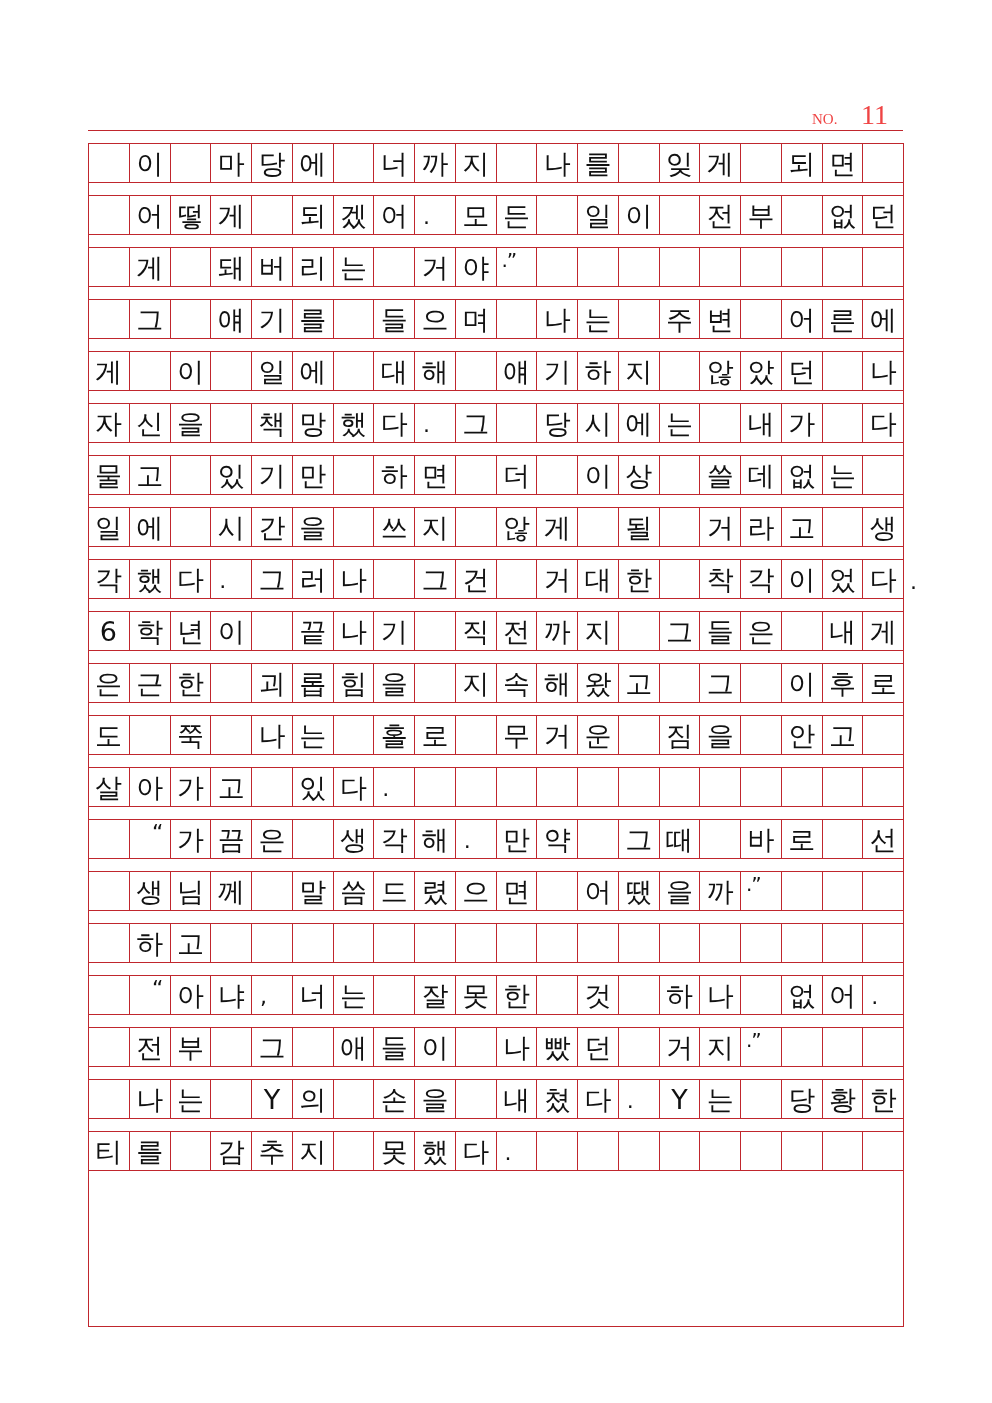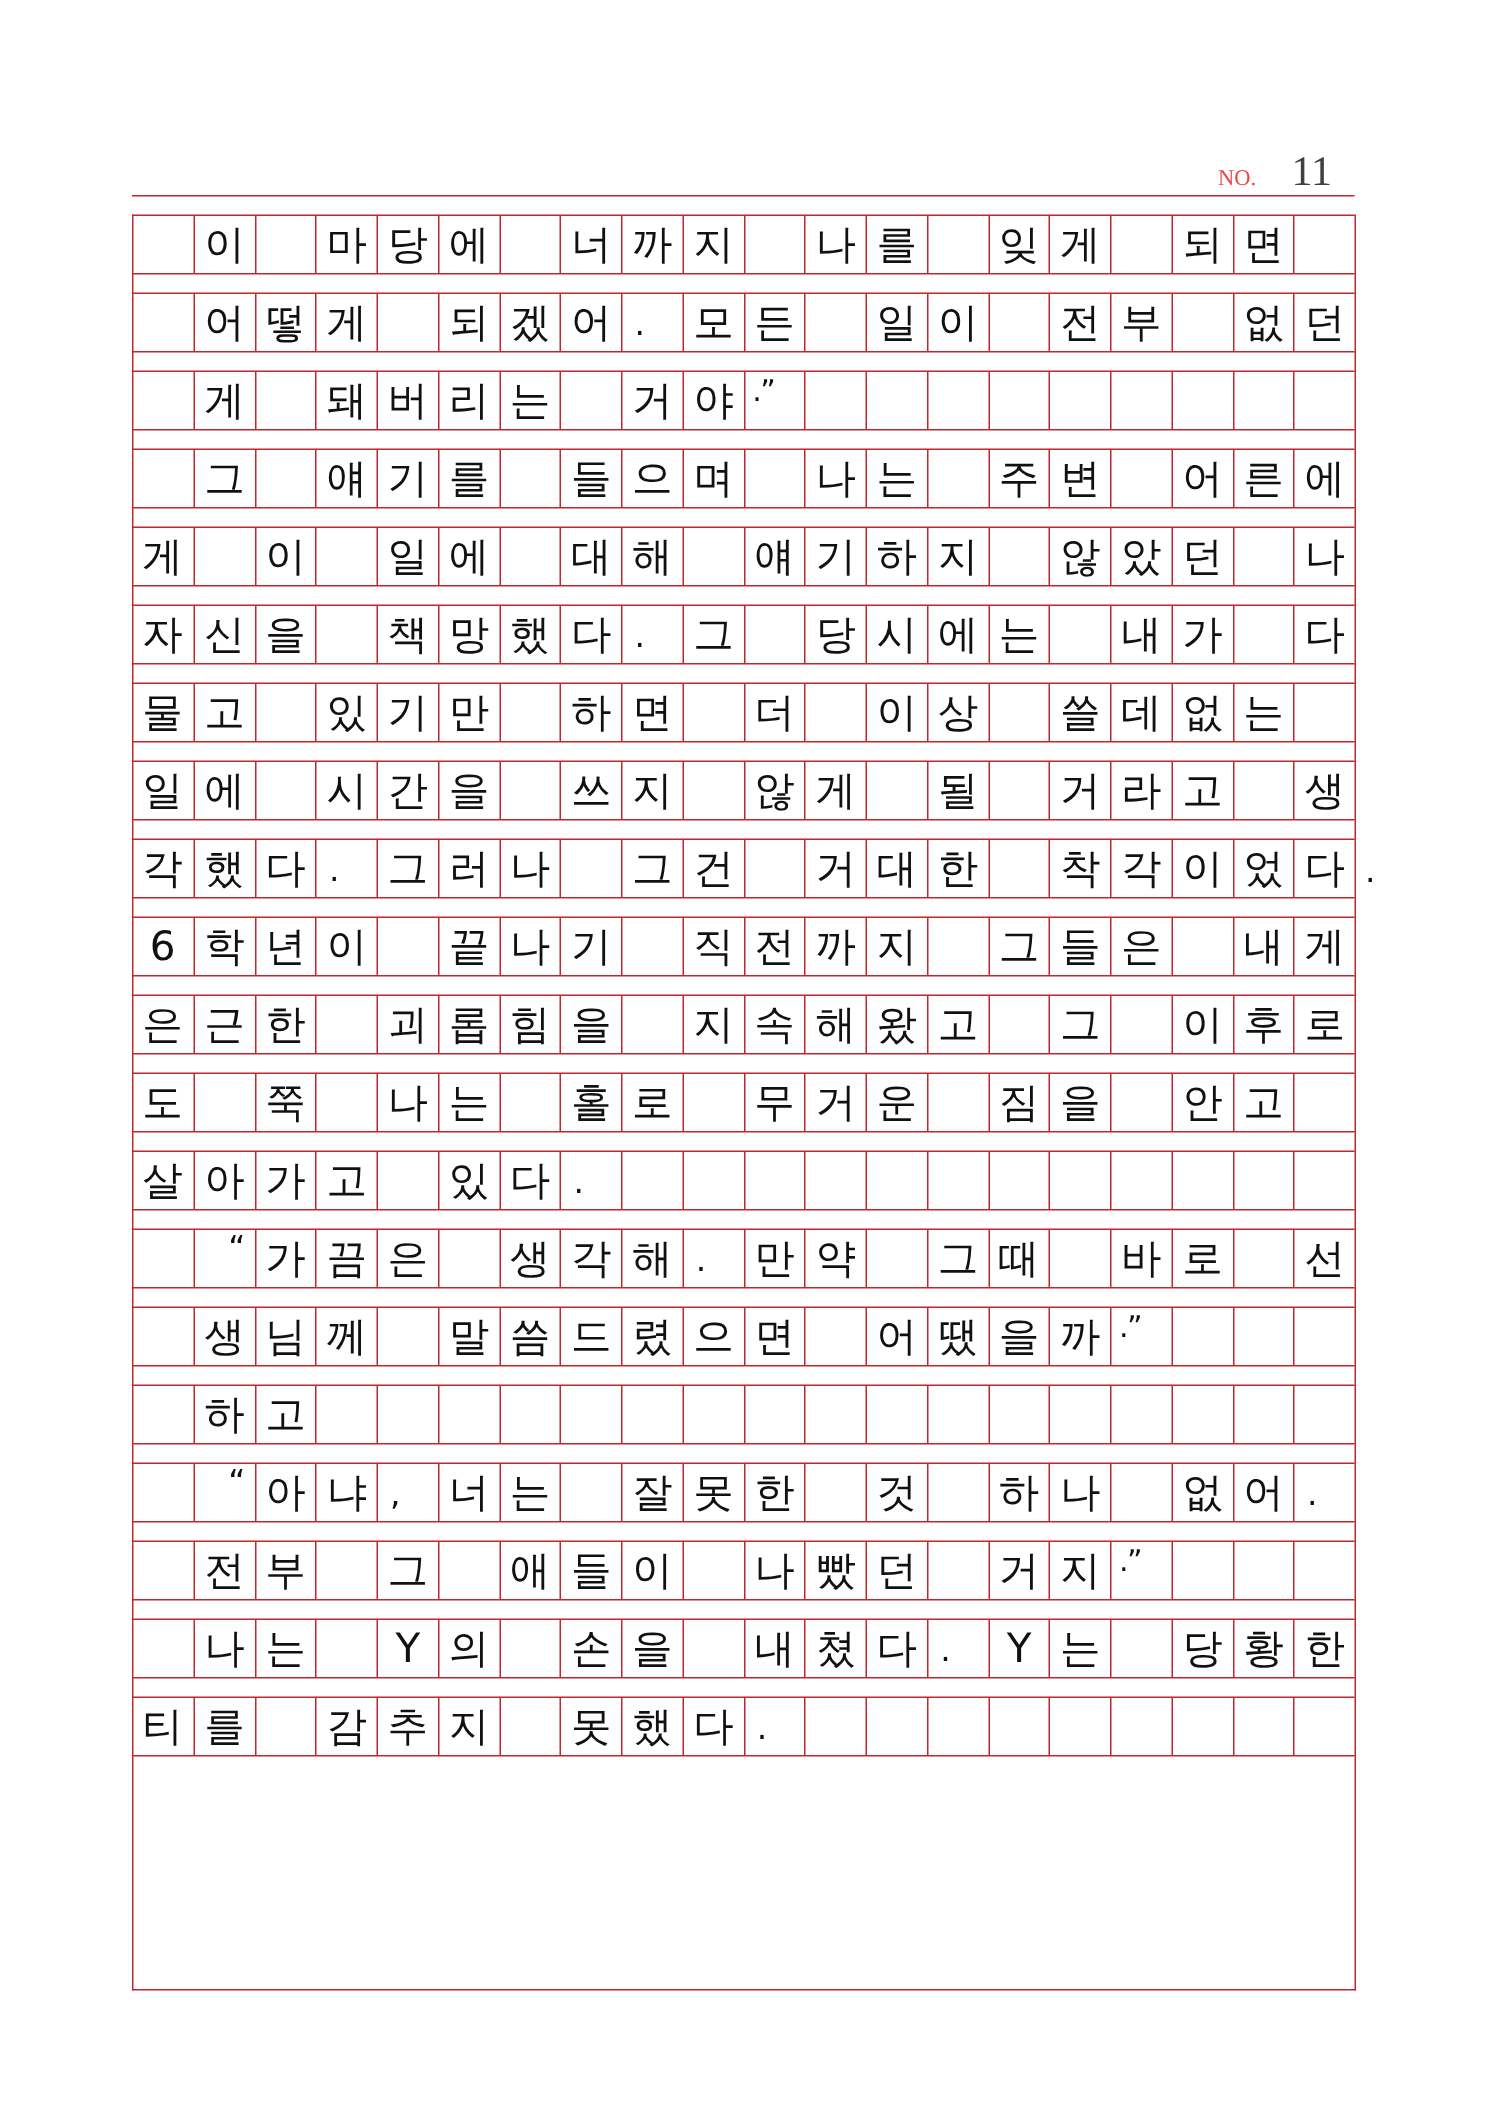--- a/index.html
+++ b/index.html
@@ -1,21 +1,21 @@
 <!DOCTYPE html>
 <html><head>
 <meta charset="utf-8">
 <style>
   html, body { margin: 0; padding: 0; background: #ffffff; }
   body { width: 992px; height: 1403px; position: relative; overflow: hidden;
          font-family: "DejaVu Sans", "Liberation Sans", sans-serif; }
   .page-no-label { position: absolute; left: 780px; top: 111px; font-size: 15px;
          font-family: Liberation Serif, serif; color: #ef4444; letter-spacing: 0px; margin-left: 32px; }
   .page-no-value { position: absolute; left: 861px; top: 99px; font-size: 28px;
-         font-family: "Liberation Serif", "DejaVu Serif", serif; color: #404040; }
+         font-family: "Liberation Serif", "DejaVu Serif", serif; color: #ef4444; }
   .top-rule { position: absolute; left: 88px; top: 130px; width: 815px; height: 0;
          border-top: 1.5px solid #c0262d; }
   .frame { position: absolute; left: 88px; top: 143px; width: 814px; height: 1183px;
          border: 1.5px solid #c0262d; border-top: none; box-sizing: content-box; }
   .grid-row { position: absolute; left: 88px; width: 815px; height: 40px; display: flex;
          border-top: 1.5px solid #c0262d; border-bottom: 1.5px solid #c0262d; box-sizing: border-box; }
   .cell { width: 40.75px; height: 100%; box-sizing: border-box; border-left: 1.3px solid #c0262d;
          display: flex; align-items: center; justify-content: center; font-size: 27px; color: #111;
          line-height: 1; position: relative; }
   .cell:first-child { border-left: none; }

